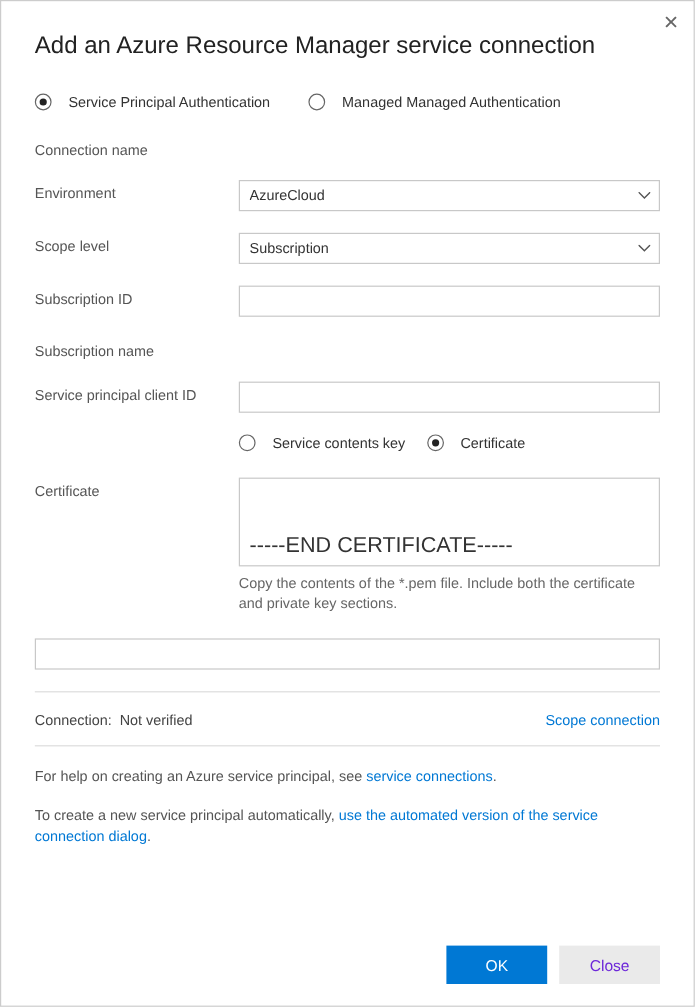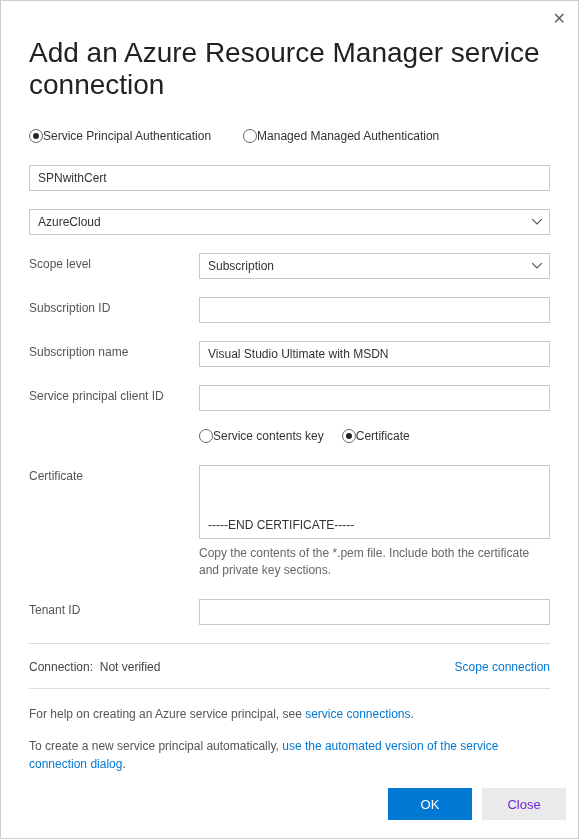--- a/index.html
+++ b/index.html
@@ -18,36 +18,36 @@
       position: absolute;
       top: 8px;
       right: 12px;
       font-size: 16px;
       color: #666;
       cursor: pointer;
       background: none;
       border: none;
     }
     h1.title {
-      font-size: 28px;
+      font-size: 20px;
       font-weight: 300;
       color: #222;
-      margin-top: 20px;
+      margin-top: 10px;
       margin-bottom: 28px;
     }
     .auth-options {
       display: flex;
       gap: 32px;
       margin-bottom: 22px;
       font-size: 12px;
     }
     .radio-row {
       display: flex;
       align-items: center;
-      gap: 0;
+      gap: 14px;
       cursor: pointer;
     }
     .radio-outer {
       width: 14px;
       height: 14px;
       border: 1px solid #666;
       border-radius: 50%;
       display: flex;
       align-items: center;
       justify-content: center;
@@ -100,21 +100,21 @@
       gap: 18px;
       align-items: center;
       font-size: 12px;
       margin-bottom: 4px;
     }
     .textarea-cert {
       width: 100%;
       height: 74px;
       border: 1px solid #c8c8c8;
       padding: 6px 8px;
-      font-size: 12px;
+      font-size: 18px;
       color: #333;
       resize: none;
       overflow-y: scroll;
       display: flex;
       flex-direction: column;
       justify-content: flex-end;
       background: #fff;
     }
     .helptext {
       font-size: 12px;
@@ -143,21 +143,21 @@
     }
     .para {
       font-size: 12px;
       color: #555;
       line-height: 1.5;
       margin-bottom: 14px;
     }
     .footer-buttons {
       position: absolute;
       bottom: 18px;
-      right: 12px;
+      right: 28px;
       display: flex;
       gap: 10px;
       justify-content: center;
     }
     .btn {
       min-width: 84px;
       height: 32px;
       border: none;
       font-size: 13px;
       cursor: pointer;
@@ -185,26 +185,25 @@
     <span class="radio-outer selected"></span>
     <span>Service Principal Authentication</span>
   </div>
   <div class="radio-row">
     <span class="radio-outer"></span>
     <span>Managed Managed Authentication</span>
   </div>
 </div>
 
 <div class="form-row">
-  <div class="field">
-    <input class="text-input" type="text" value="SPNwithCert" style="">
-  </div>
-</div>
-
-<div class="form-row">
+  <div class="label">Connection name</div>
+</div>
+
+<div class="form-row">
+  <div class="label">Environment</div>
   <div class="field select-wrap">
     <input class="text-input" type="text" readonly="" value="AzureCloud" style="">
     <span class="chev">
       <svg width="10" height="6" viewBox="0 0 10 6">
           <path d="M0 0 L5 5 L10 0" fill="none" stroke="#555" stroke-width="1.2"></path>
         </svg>
     </span>
   </div>
 </div>
 
@@ -222,23 +221,20 @@
 
 <div class="form-row">
   <div class="label">Subscription ID</div>
   <div class="field">
     <input class="text-input" type="text" value="" style="">
   </div>
 </div>
 
 <div class="form-row">
   <div class="label">Subscription name</div>
-  <div class="field">
-    <input class="text-input" type="text" value="Visual Studio Ultimate with MSDN" style="">
-  </div>
 </div>
 
 <div class="form-row">
   <div class="label">Service principal client ID</div>
   <div class="field">
     <input class="text-input" type="text" value="" style="">
   </div>
 </div>
 
 <div class="form-row">
@@ -261,21 +257,20 @@
   <div class="label">Certificate</div>
   <div class="field">
     <div class="textarea-cert">
       <div>-----END CERTIFICATE-----</div>
     </div>
     <div class="helptext">Copy the contents of the *.pem file. Include both the certificate and private key sections.</div>
   </div>
 </div>
 
 <div class="form-row" style="margin-top:20px;">
-  <div class="label">Tenant ID</div>
   <div class="field">
     <input class="text-input" type="text" value="" style="">
   </div>
 </div>
 
 <hr class="divider">
 
 <div class="status-row">
   <div class="status-label">
     <span>Connection:</span>

